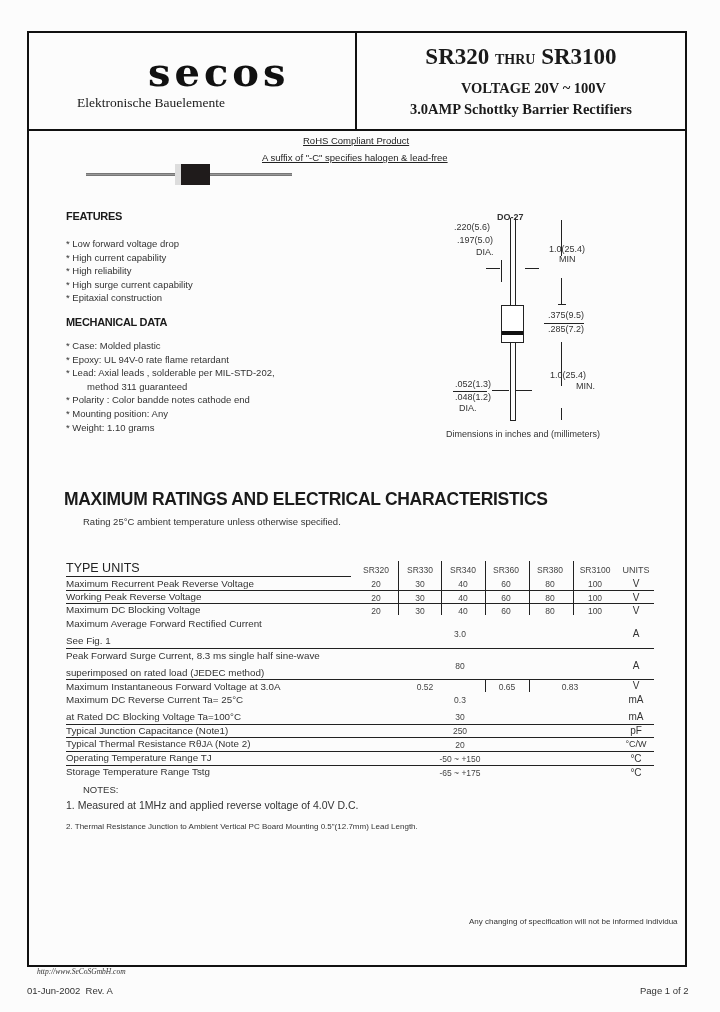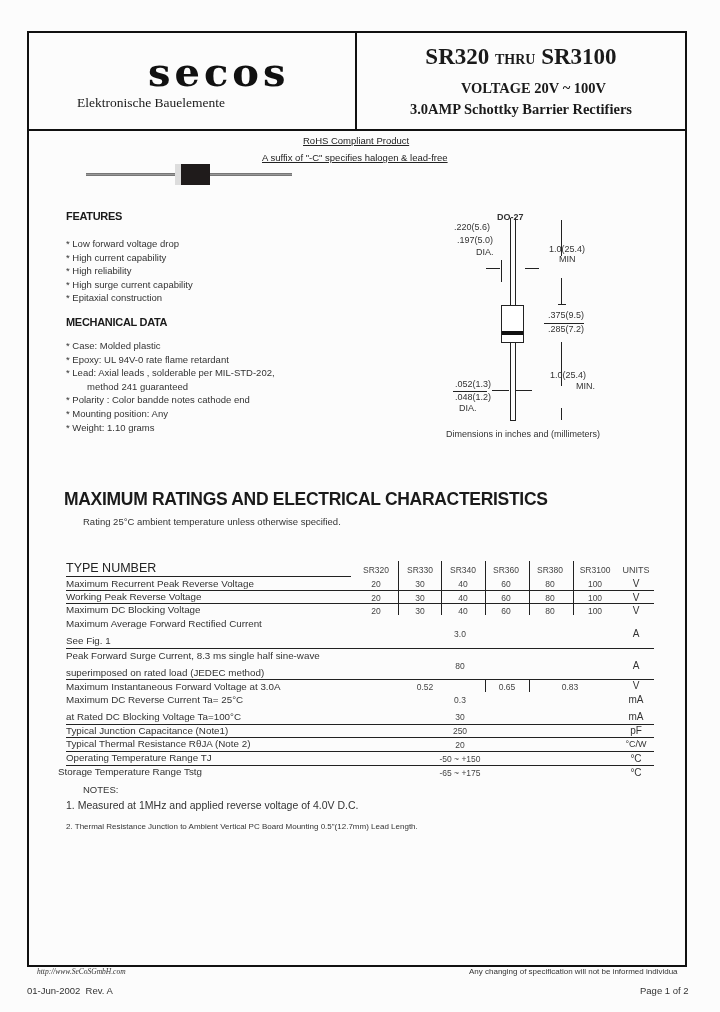--- a/index.html
+++ b/index.html
@@ -59,21 +59,21 @@
   <div class="bul">* High reliability</div>
   <div class="bul">* High surge current capability</div>
   <div class="bul">* Epitaxial construction</div>
 </div>
 
 <div class="abs h1" style="left:66px;top:316px;">MECHANICAL DATA</div>
 <div class="abs" style="left:66px;top:339px;">
   <div class="bul">* Case: Molded plastic</div>
   <div class="bul">* Epoxy: UL 94V-0 rate flame retardant</div>
   <div class="bul">* Lead: Axial leads , solderable per MIL-STD-202,</div>
-  <div class="bul">        method 241 guaranteed</div>
+  <div class="bul">        method 311 guaranteed</div>
   <div class="bul">* Polarity : Color bandde notes cathode end</div>
   <div class="bul">* Mounting position: Any</div>
   <div class="bul">* Weight: 1.10 grams</div>
 </div>
 
 <div class="abs" style="left:420px;top:190px;width:200px;height:260px;">
   <div class="abs small" style="left:77px;top:7px;font-weight:bold;margin-top:15px;">DO-27</div>
 
   <div class="abs" style="left:90px;top:28px;width:4px;height:87px;border-left:1px solid #222;border-right:1px solid #222;"></div>
 
@@ -113,21 +113,21 @@
   <div class="abs small" style="left:18px;top:239px;margin-left:8px;">Dimensions in inches and (millimeters)</div>
 </div>
 
 <div class="abs" style="left:64px;top:489px;font-weight:bold;font-size:17.5px;letter-spacing:-0.3px;white-space:nowrap;">MAXIMUM RATINGS AND ELECTRICAL CHARACTERISTICS</div>
 <div class="abs" style="left:66px;top:516px;">
   <div class="note" style="line-height:11.5px;">Rating 25°C ambient temperature unless otherwise specified.</div>
 </div>
 
 <div class="abs" style="left:0;top:0;width:720px;height:1012px;pointer-events:none;">
 
-  <div class="abs" style="left:66px;top:561px;font-size:12.5px;color:#222;">TYPE NUMBER</div>
+  <div class="abs" style="left:66px;top:561px;font-size:12.5px;color:#222;">TYPE UNITS</div>
   <div class="abs cell" style="left:356px;top:565px;width:40px;">SR320</div>
   <div class="abs cell" style="left:400px;top:565px;width:40px;">SR330</div>
   <div class="abs cell" style="left:443px;top:565px;width:40px;">SR340</div>
   <div class="abs cell" style="left:486px;top:565px;width:40px;">SR360</div>
   <div class="abs cell" style="left:530px;top:565px;width:40px;">SR380</div>
   <div class="abs cell" style="left:573px;top:565px;width:44px;">SR3100</div>
   <div class="abs cell" style="left:618px;top:565px;width:36px;font-size:9px;">UNITS</div>
 
   <div class="abs vline" style="left:398px;top:561px;height:54px;"></div>
   <div class="abs vline" style="left:441px;top:561px;height:54px;"></div>
@@ -202,26 +202,26 @@
   <div class="abs lbl" style="left:66px;top:738px;">Typical Thermal Resistance RθJA (Note 2)</div>
   <div class="abs cell" style="left:440px;top:740px;width:40px;">20</div>
   <div class="abs unit" style="left:618px;top:739px;width:36px;font-size:9px;">°C/W</div>
 
   <div class="abs hline" style="left:66px;top:751px;width:588px;"></div>
   <div class="abs lbl" style="left:66px;top:752px;">Operating Temperature Range TJ</div>
   <div class="abs cell" style="left:425px;top:754px;width:70px;">-50 ~ +150</div>
   <div class="abs unit" style="left:618px;top:753px;width:36px;">°C</div>
 
   <div class="abs hline" style="left:66px;top:765px;width:588px;"></div>
-  <div class="abs lbl" style="left:58px;top:766px;text-align:center;">Storage Temperature Range Tstg</div>
+  <div class="abs lbl" style="left:66px;top:766px;text-align:center;">Storage Temperature Range Tstg</div>
   <div class="abs cell" style="left:425px;top:768px;width:70px;">-65 ~ +175</div>
   <div class="abs unit" style="left:618px;top:767px;width:36px;">°C</div>
 </div>
 
 <div class="abs note" style="left:66px;top:784px;">NOTES:</div>
 <div class="abs" style="left:66px;top:799px;font-size:10.5px;color:#333;white-space:nowrap;">1. Measured at 1MHz and applied reverse voltage of 4.0V D.C.</div>
 <div class="abs" style="left:66px;top:822px;font-size:8px;color:#333;white-space:nowrap;">2. Thermal Resistance Junction to Ambient Vertical PC Board Mounting 0.5"(12.7mm) Lead Length.</div>
 
 <div class="abs" style="left:37px;top:967px;font-family:'Liberation Serif',serif;font-style:italic;font-size:7.5px;color:#333;white-space:nowrap;">http://www.SeCoSGmbH.com</div>
-<div class="abs" style="left:469px;top:967px;font-size:8px;color:#333;white-space:nowrap;">Any changing of specification will not be informed individua</div>
+<div class="abs" style="left:469px;top:917px;font-size:8px;color:#333;white-space:nowrap;">Any changing of specification will not be informed individua</div>
 
 <div class="abs" style="left:27px;top:985px;font-size:9.5px;color:#333;white-space:pre;">01-Jun-2002  Rev. A</div>
 <div class="abs" style="left:640px;top:985px;font-size:9.5px;color:#333;white-space:nowrap;">Page 1 of 2</div>
 
 </body></html>

